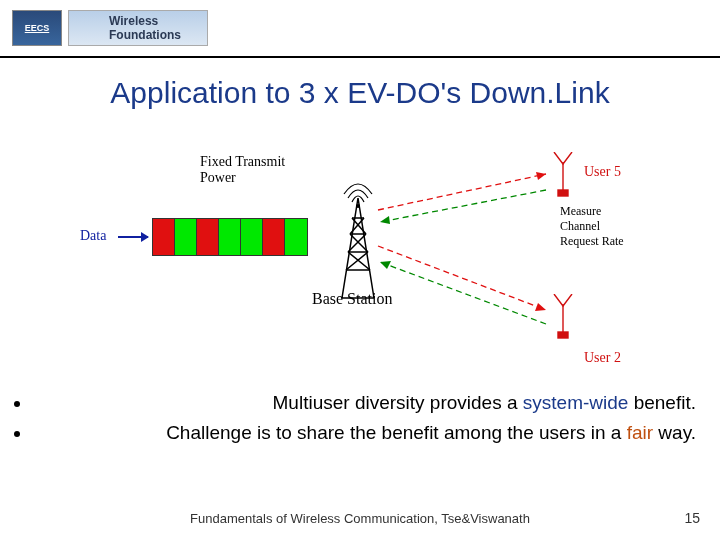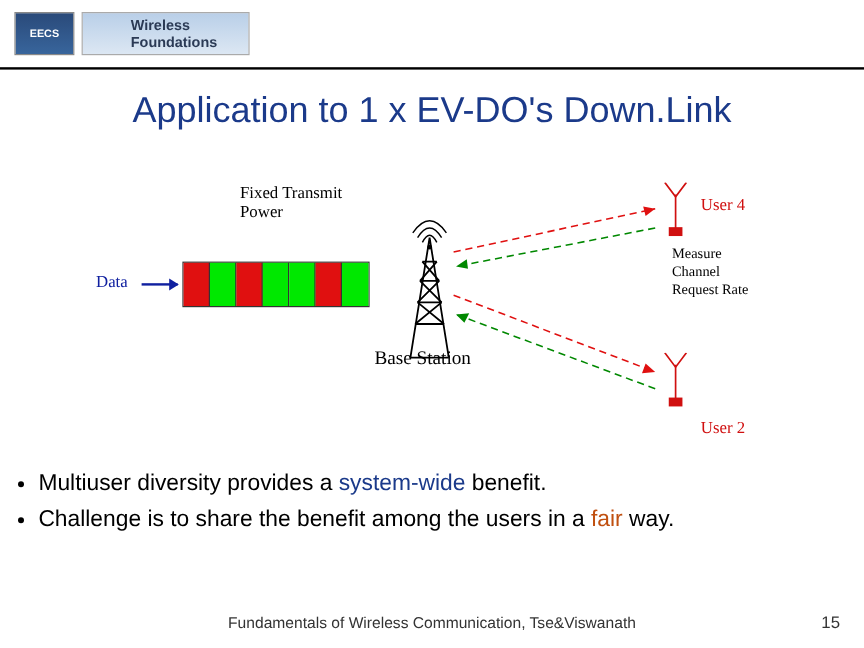--- a/index.html
+++ b/index.html
@@ -28,21 +28,21 @@
   .logos {
     display: flex;
     gap: 6px;
     align-items: center;
   }
   .logo-eecs {
     width: 50px; height: 36px;
     background: linear-gradient(#2a4a7a,#38659c);
     border:1px solid #888;
     display:flex;align-items:center;justify-content:center;
-    color:#fff;font-size:9px;font-weight:bold;
+    color:#fff;font-size:9px;font-weight:bold;text-decoration:underline;
   }
   .logo-wf {
     width: 140px; height: 36px;
     background: linear-gradient(#b9cfe8,#dce7f3);
     border:1px solid #aaa;
     display:flex;align-items:center;justify-content:center;
     color:#2b3a55;font-size:12px;font-weight:bold;padding-left:40px;
   }
   .title {
     font-size: 30px;
@@ -102,21 +102,21 @@
   .mcr {
     position:absolute; font-size:12px;
     font-family: "Times New Roman", serif;
     text-align:left;
   }
   .bullets {
     margin: 30px 24px 0 30px;
     font-size: 19px;
     line-height: 1.35;
   }
-  .bullets li { margin-left: 2px; margin-bottom:4px; }
+  .bullets li { margin-left: 2px; margin-bottom:4px;text-align:right; }
   .sys { color:#1b3a8a; }
   .fair { color:#c05010; }
   .footer {
     position:absolute; bottom:14px; left:0; right:0;
     text-align:center;
     font-size:13px;
     color:#333;
   }
   .pagenum {
     position:absolute; bottom:14px; right:20px;
@@ -130,21 +130,21 @@
 </head>
 <body>
 
 <div class="header">
   <div class="logos">
     <div class="logo-eecs">EECS</div>
     <div class="logo-wf">Wireless Foundations</div>
   </div>
 </div>
 
-<div class="title">Application to 1 x EV-DO's  Down.Link</div>
+<div class="title">Application to 3 x EV-DO's  Down.Link</div>
 
 <div class="diagram">
   <div class="ftp-label" style="white-space:pre-line">Fixed Transmit
 Power</div>
   <div class="data-label">Data</div>
   <div class="data-arrow"></div>
   <div class="blocks">
       <div class="blk r"></div>
       <div class="blk g"></div>
       <div class="blk r"></div>
@@ -173,21 +173,21 @@
 
   <div class="ant" style="top:2px; left:470px;">
     <svg width="26" height="46">
         <g stroke="#d01010" stroke-width="1.4" fill="none">
       <line x1="13" y1="10" x2="13" y2="42"></line>
       <path d="M4 0 L13 12 L22 0"></path>
       <rect x="8" y="38" width="10" height="6" fill="#d01010"></rect>
         </g>
     </svg>
   </div>
-  <div class="user-label" style="top:14px; left:504px;">User 4</div>
+  <div class="user-label" style="top:14px; left:504px;">User 5</div>
 
   <div class="ant" style="top:144px; left:470px;">
     <svg width="26" height="46">
         <g stroke="#d01010" stroke-width="1.4" fill="none">
       <line x1="13" y1="10" x2="13" y2="42"></line>
       <path d="M4 0 L13 12 L22 0"></path>
       <rect x="8" y="38" width="10" height="6" fill="#d01010"></rect>
         </g>
     </svg>
   </div>

